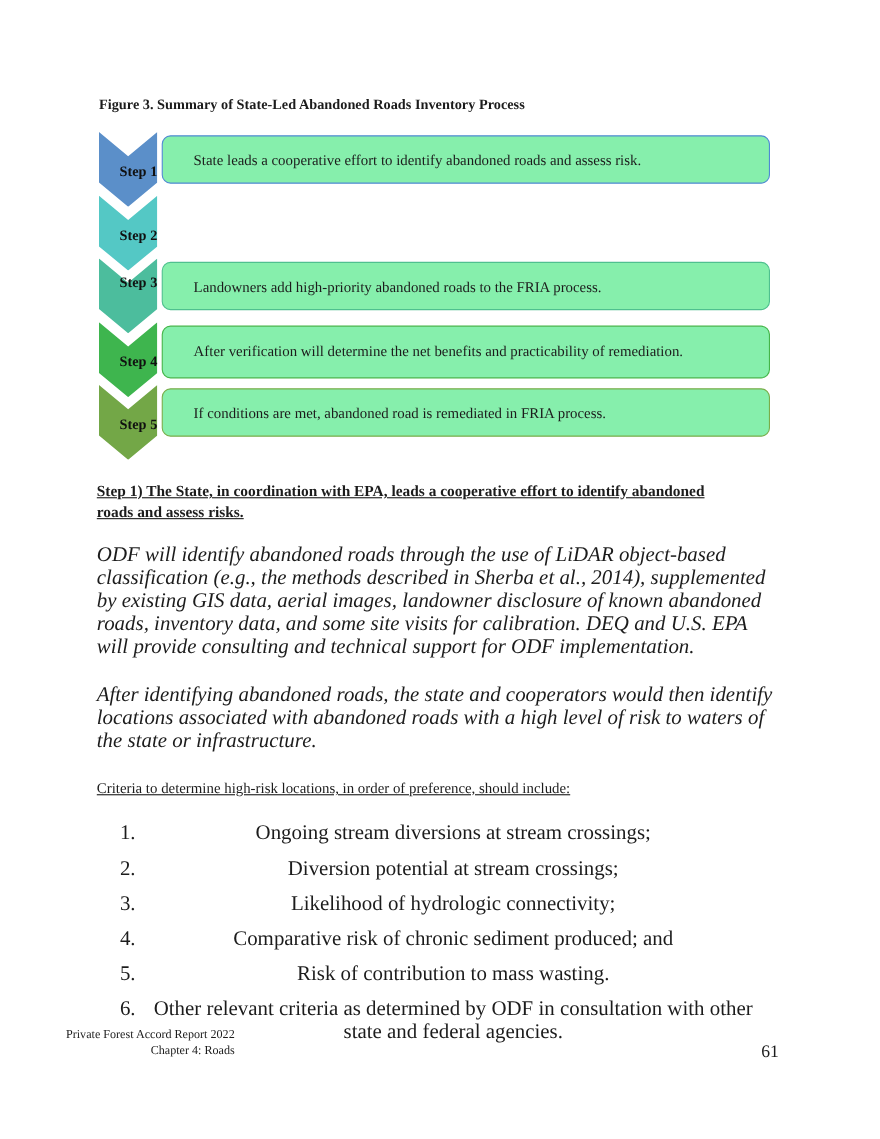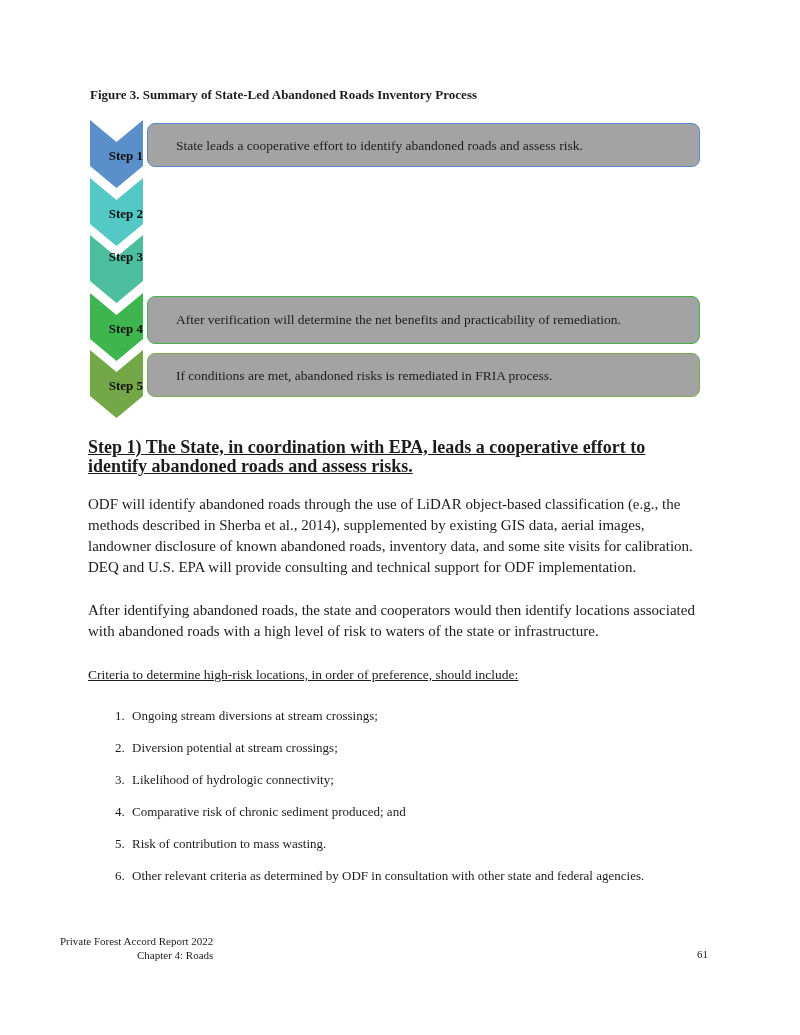--- a/index.html
+++ b/index.html
@@ -16,50 +16,50 @@
     font-size:13px; font-weight:bold;font-family:Liberation Serif, serif;
   }
   .diagram { position:absolute; left:90px; top:120px; width:618px; height:302px; }
   .chevron { position:absolute; left:0; width:53px; height:68px; display:block; }
   .step-label {
     position:absolute; left:0; width:53px; text-align:right;
     font-size:13px; font-weight:bold; color:#101010;
   }
   .step-box {
     position:absolute; left:57px; width:553px;
-    background:#a3a3a3;
+    background:#86efac;
     border:1.5px solid #888;
     border-radius:8px;
     display:flex; align-items:center;
     box-sizing:border-box;
     padding:0 22px 0 28px;
   }
   .step-box .step-text { font-size:13.5px; line-height:17px; }
   .content { position:absolute; left:88px; top:438px; width:618px; }
   .step-heading {
-    font-size:18px; font-weight:bold; text-decoration:underline;
+    font-size:14px; font-weight:bold; text-decoration:underline;
     line-height:19px; margin:0 0 18px 0; max-width:572px;
   }
-  .para { font-size:15px; line-height:21px; margin:0 0 22px 0; }
+  .para { font-size:19px; line-height:21px; margin:0 0 22px 0;font-style:italic; }
   .criteria-heading {
     font-size:13.5px; text-decoration:underline;
     margin:0 0 20px 0; line-height:21px;
   }
   ol.criteria-list { margin:0; padding:0 0 0 40px; }
   ol.criteria-list li {
-    font-size:13px; line-height:21px; margin:0 0 11px 0;
-    padding-left:4px; max-width:560px;
+    font-size:19px; line-height:21px; margin:0 0 11px 0;
+    padding-left:4px; max-width:560px;text-align:center;
   }
   .footer-left {
     position:absolute; left:60px; top:934px;
     font-size:11px; line-height:14px;text-align:right;
   }
   .page-number {
     position:absolute; right:92px; top:948px;
-    font-size:11px;
+    font-size:16px;
   }
 </style>
 </head>
 <body>
 
 <div class="page">
 
   <div class="figure-title">Figure 3. Summary of State-Led Abandoned Roads Inventory Process</div>
 
   <div class="diagram">
@@ -74,35 +74,38 @@
 
     <svg class="chevron" style="top:57.5px" viewBox="0 0 53 68">
       <polygon points="0,0 26.5,22 53,0 53,46 26.5,68 0,46" fill="#54C8C5"></polygon>
     </svg>
     <div class="step-label" style="top:85.5px">Step 2</div>
 
     <svg class="chevron" style="top:115px" viewBox="0 0 53 68">
       <polygon points="0,0 26.5,22 53,0 53,46 26.5,68 0,46" fill="#4CBD9D"></polygon>
     </svg>
     <div class="step-label" style="top:129px">Step 3</div>
+    <div class="step-box" style="top: 118px; height: 44px; border-color: rgb(79, 192, 143);">
+      <span class="step-text">Landowners add high-priority abandoned roads to the FRIA process.</span>
+    </div>
 
     <svg class="chevron" style="top:172.5px" viewBox="0 0 53 68">
       <polygon points="0,0 26.5,22 53,0 53,46 26.5,68 0,46" fill="#3EB54E"></polygon>
     </svg>
     <div class="step-label" style="top:200.5px">Step 4</div>
     <div class="step-box" style="top: 175.5px; height: 48px; border-color: rgb(69, 181, 73);">
       <span class="step-text" style="max-width:475px">After verification will determine the net benefits and practicability of remediation.</span>
     </div>
 
     <svg class="chevron" style="top:230px" viewBox="0 0 53 68">
       <polygon points="0,0 26.5,22 53,0 53,46 26.5,68 0,46" fill="#73A747"></polygon>
     </svg>
     <div class="step-label" style="top:258px">Step 5</div>
     <div class="step-box" style="top: 233px; height: 44px; border-color: rgb(122, 173, 74);">
-      <span class="step-text">If conditions are met, abandoned risks is remediated in FRIA process.</span>
+      <span class="step-text">If conditions are met, abandoned road is remediated in FRIA process.</span>
     </div>
 
   </div>
 
   <div class="content">
     <h2 class="step-heading">Step 1) The State, in coordination with EPA, leads a cooperative effort to identify abandoned roads and assess risks.</h2>
 
     <p class="para">ODF will identify abandoned roads through the use of LiDAR object-based classification (e.g., the methods described in Sherba et al., 2014), supplemented by existing GIS data, aerial images, landowner disclosure of known abandoned roads, inventory data, and some site visits for calibration. DEQ and U.S. EPA will provide consulting and technical support for ODF implementation.</p>
 
     <p class="para">After identifying abandoned roads, the state and cooperators would then identify locations associated with abandoned roads with a high level of risk to waters of the state or infrastructure.</p>

